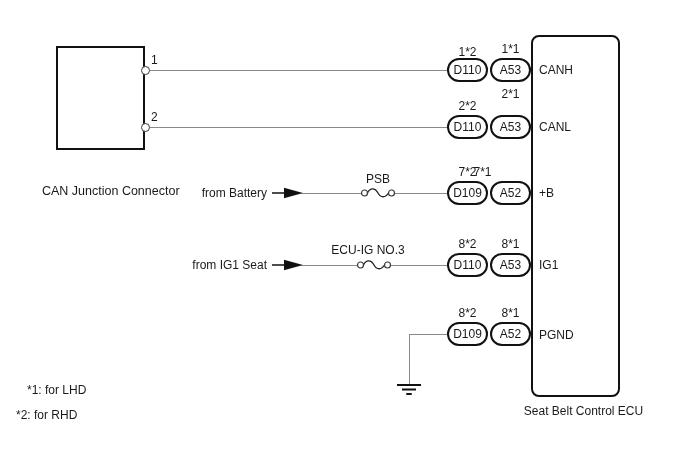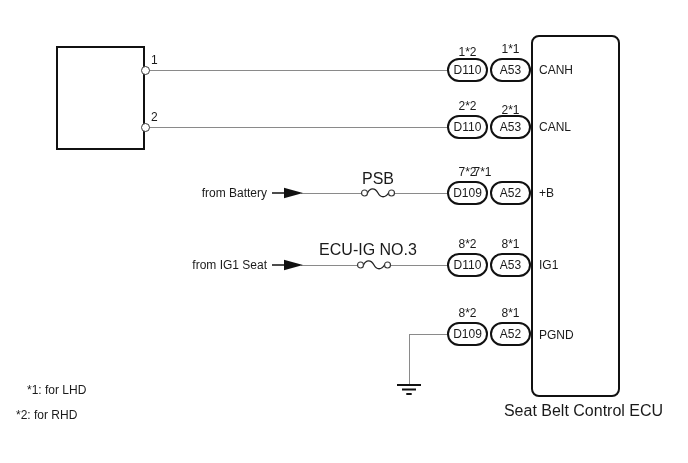--- a/index.html
+++ b/index.html
@@ -35,21 +35,21 @@
   }
   .tag {
     position: absolute; width: 41px; text-align: center;
     font-size: 12px; line-height: 13px;
   }
   .ecu-box {
     position: absolute; left: 531px; top: 35px;
     width: 85px; height: 358px;
     border: 2px solid #111; border-radius: 8px; background: #fff;
   }
-  .center-label { position: absolute; text-align: center; font-size: 16px; line-height: 14px; }
+  .center-label { position: absolute; text-align: center; font-size: 12px; line-height: 14px; }
   .right-label  { position: absolute; text-align: right;  font-size: 12px; line-height: 14px; }
   .icon { position: absolute; }
 </style>
 </head>
 <body>
 
 <div class="canvas">
 
   <div class="wire" style="left:149px; top:70px; width:300px;"></div>
   <div class="wire" style="left:149px; top:127px; width:300px;"></div>
@@ -57,20 +57,21 @@
   <div class="wire" style="left:301px; top:265px; width:148px;"></div>
   <div class="wire" style="left:409px; top:334px; width:40px;"></div>
   <div class="vwire" style="left:409px; top:334px; height:51px;"></div>
 
   <div class="junction-box"></div>
   <div class="pin-circle" style="left:141px; top:66px;"></div>
   <div class="pin-circle" style="left:141px; top:123px;"></div>
   <div class="txt" style="left:151px; top:53px;">1</div>
   <div class="txt" style="left:151px; top:110px;">2</div>
   <div class="txt-2line" style="left:42px; top:151px;">
+    <div>CAN Junction Connector</div>
   </div>
 
   <div class="right-label" style="left:147px; top:186px; width:120px;">from Battery</div>
   <svg class="icon" style="left:272px; top:187px;" width="32" height="12" viewBox="0 0 32 12">
     <line x1="0" y1="6" x2="14" y2="6" stroke="#111" stroke-width="1.5"></line>
     <polygon points="12,0.8 31,6 12,11.2" fill="#111"></polygon>
   </svg>
 
   <div class="right-label" style="left:147px; top:258px; width:120px;">from IG1 Seat</div>
   <svg class="icon" style="left:272px; top:259px;" width="32" height="12" viewBox="0 0 32 12">
@@ -99,21 +100,21 @@
     <rect x="5" y="4.5" width="14" height="2" fill="#111"></rect>
     <rect x="9.3" y="9" width="5.4" height="2" fill="#111"></rect>
   </svg>
 
   <div class="tag" style="left:447px; top:46px;">1*2</div>
   <div class="tag" style="left:490px; top:43px;">1*1</div>
   <div class="conn" style="left:447px; top:58px;">D110</div>
   <div class="conn" style="left:490px; top:58px;">A53</div>
 
   <div class="tag" style="left:447px; top:100px;">2*2</div>
-  <div class="tag" style="left:490px; top:104px;">2*1</div>
+  <div class="tag" style="left:490px; top:88px;">2*1</div>
   <div class="conn" style="left:447px; top:115px;">D110</div>
   <div class="conn" style="left:490px; top:115px;">A53</div>
 
   <div class="tag" style="left:447px; top:166px;">7*2</div>
   <div class="tag" style="left:462px; top:166px;">7*1</div>
   <div class="conn" style="left:447px; top:181px;">D109</div>
   <div class="conn" style="left:490px; top:181px;">A52</div>
 
   <div class="tag" style="left:447px; top:238px;">8*2</div>
   <div class="tag" style="left:490px; top:238px;">8*1</div>

